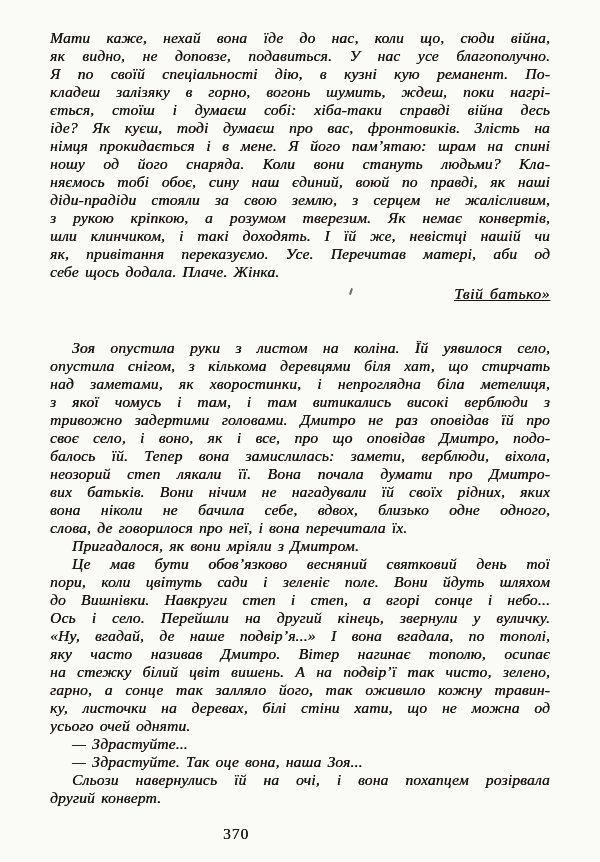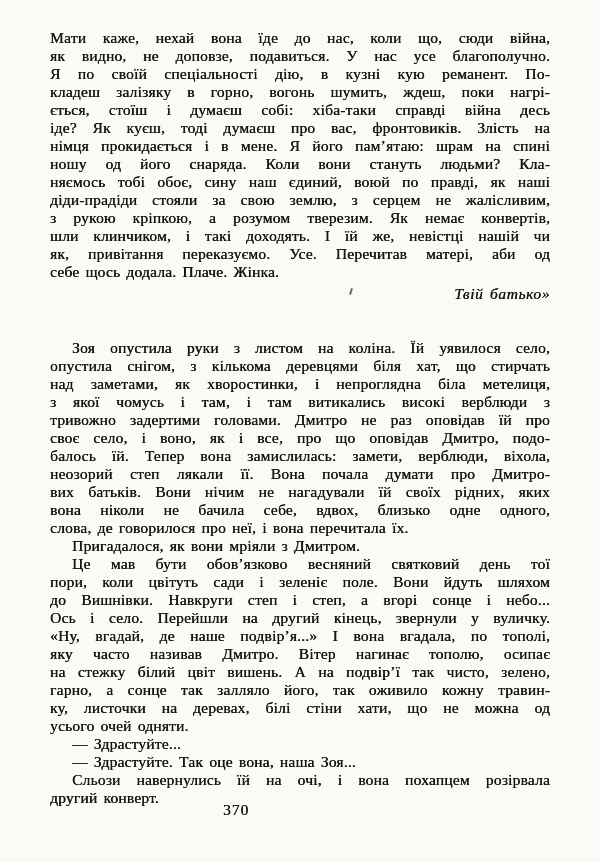--- a/index.html
+++ b/index.html
@@ -19,36 +19,38 @@
     line-height: 18px;
     overflow: hidden;
   }
   .para { margin: 0; }
   .line {
     height: 18px;
     overflow: hidden;
     word-spacing: 2px;
     letter-spacing: 0.2px;
     text-shadow: 0.3px 0 0 currentColor; 
+    font-style: italic;
   }
   .jl { text-align: justify; text-align-last: justify; }
   .ind { text-indent: 22px; }
   .signature {
     margin-top: 4px;
     height: 18px;
     text-align: right;
     font-style: italic;
     letter-spacing: 0.6px;
     word-spacing: 2px;
     text-shadow: 0.3px 0 0 currentColor;
+    text-decoration: underline;
   }
   .spacer { width: 100%; }
   .page-number {
     position: absolute;
-    top: 801px; left: 186px; width: 100px;
+    top: 825px; left: 186px; width: 100px;
     text-align: center;
     letter-spacing: 1px;
     text-shadow: 0.3px 0 0 currentColor;
   }
   .speck {
     position: absolute;
     left: 350px; top: 288px;
     width: 2px; height: 7px;
     background: #4a4742;
     border-radius: 1px;

